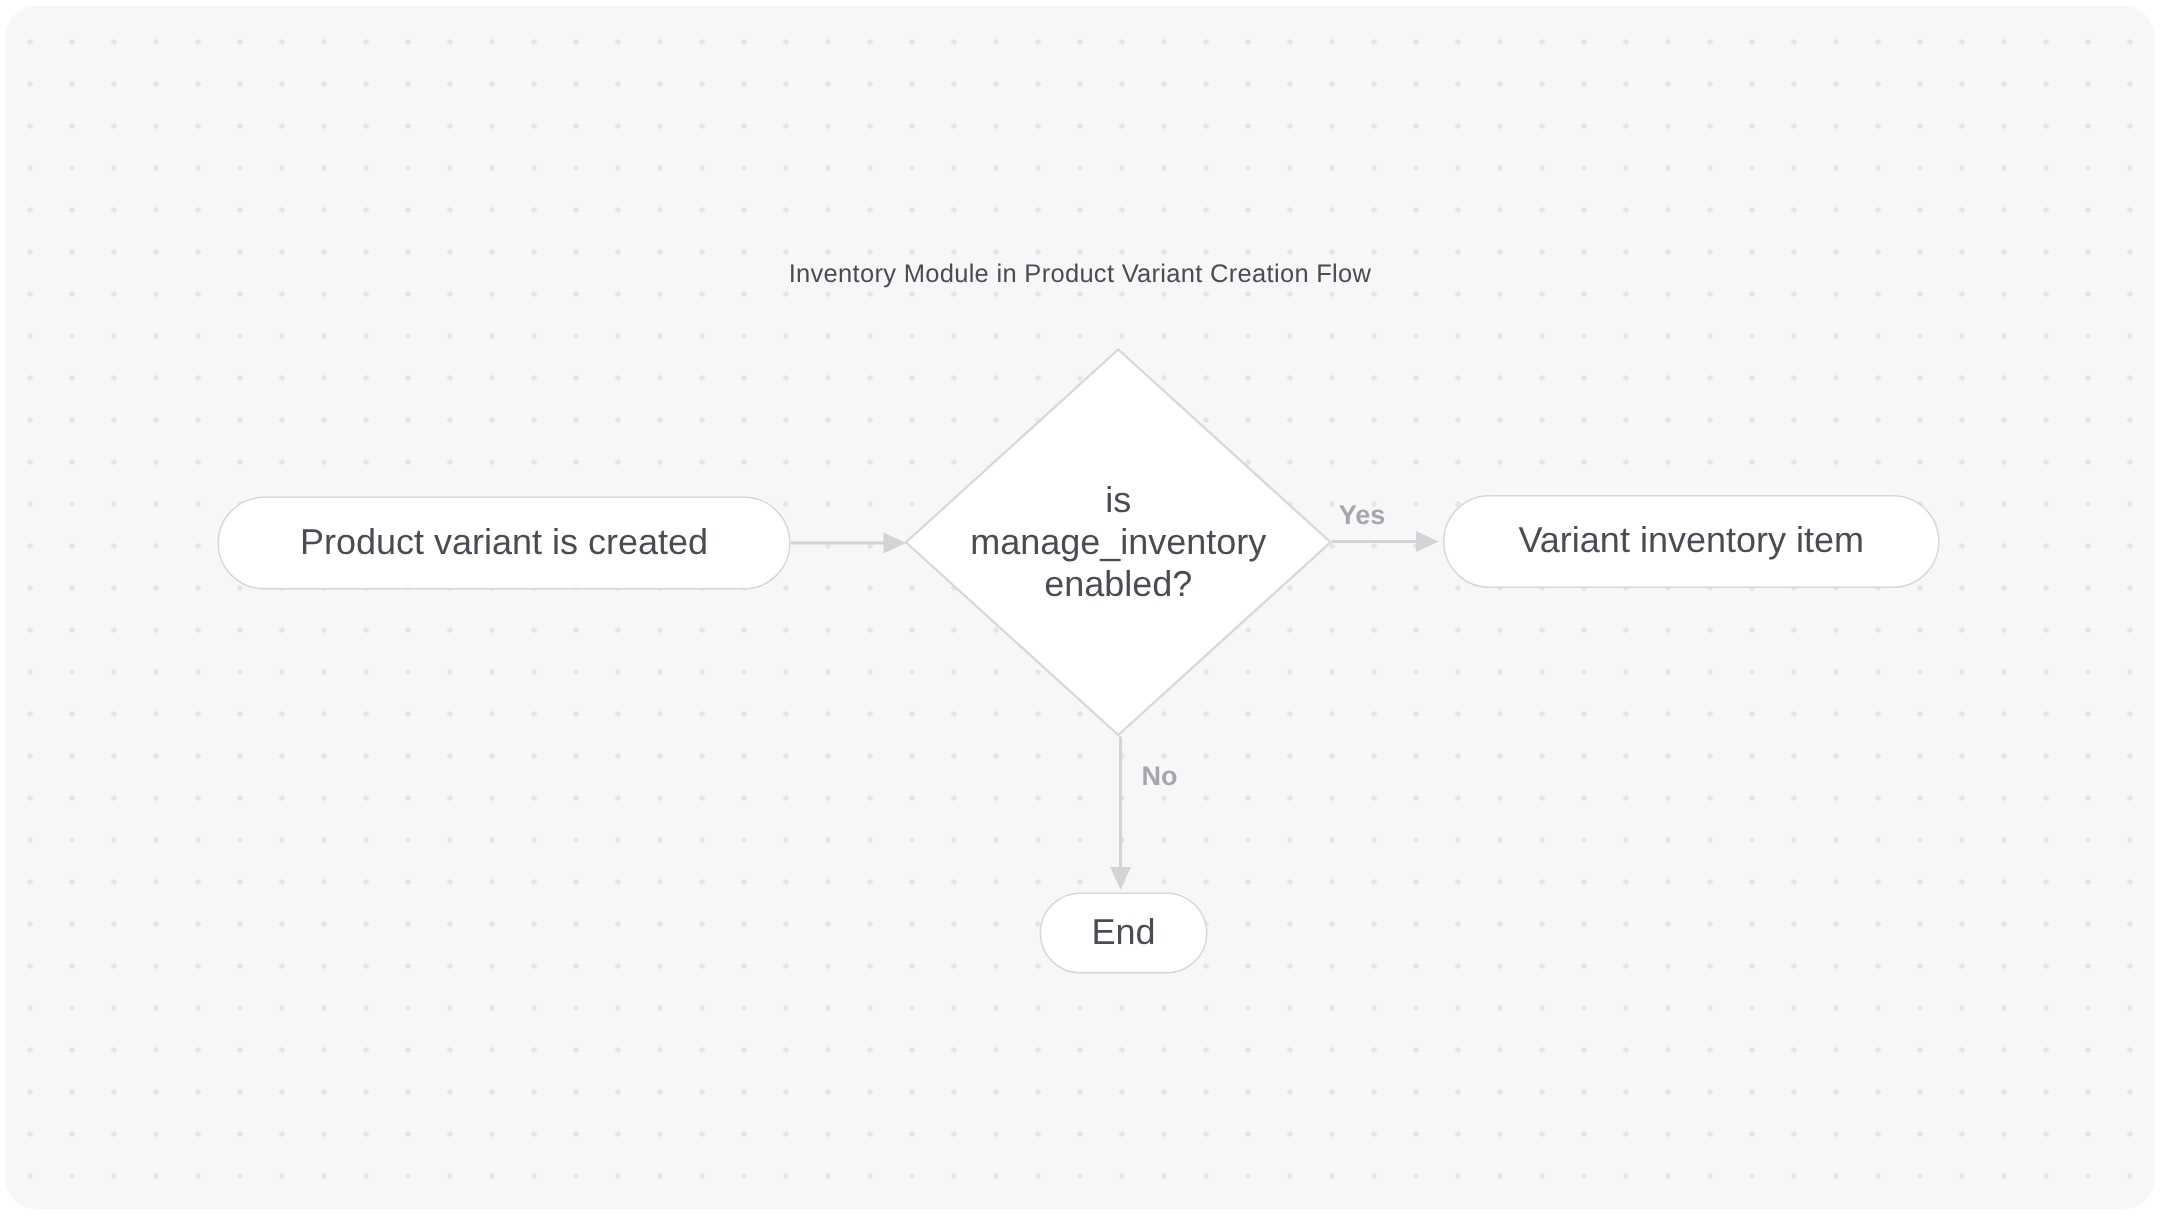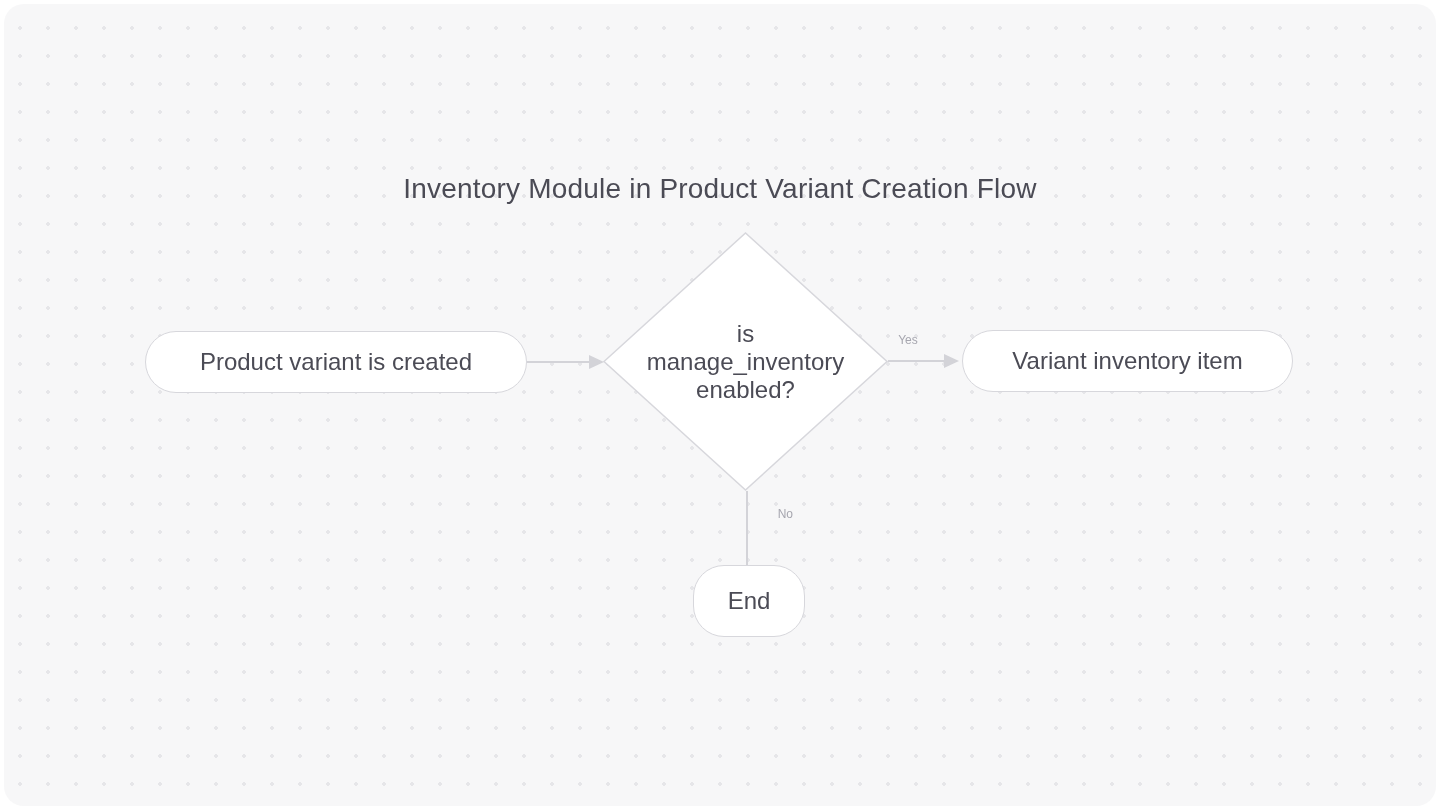--- a/index.html
+++ b/index.html
@@ -32,53 +32,54 @@
     position:absolute;left:0;top:0;width:1440px;height:810px;
   }
   svg.edges{position:absolute;left:0;top:0;}
   .edge-line{stroke:var(--edge);stroke-width:2;fill:none;}
   .edge-head{fill:var(--edge);stroke:none;}
   .diamond-shape{fill:var(--node-fill);stroke:var(--node-border);stroke-width:1.5;}
   .diagram-title{
     position:absolute;
     left:0;right:0;top:173px;
     text-align:center;
-    font-size:28px;
+    font-size:17px;
     color:var(--node-text);
     letter-spacing:0.2px;
   }
   .node{
     position:absolute;
     display:flex;align-items:center;justify-content:center;
     background:var(--node-fill);
     border:1.5px solid var(--node-border);
     color:var(--node-text);
     font-size:24px;
     text-align:left;
   }
   .node-start{left:145px;top:331px;width:382px;height:62px;border-radius:31px;}
   .node-create{left:962px;top:330px;width:331px;height:62px;border-radius:31px;}
-  .node-end{left:693px;top:565px;width:112px;height:72px;border-radius:31px;}
+  .node-end{left:693px;top:595px;width:112px;height:54px;border-radius:31px;}
   .decision-label{
     position:absolute;
     left:640px;top:301px;width:211px;height:121px;
     display:flex;align-items:center;justify-content:center;
     color:var(--node-text);
     font-size:24px;
     line-height:28px;
     text-align:center;
   }
   .edge-label{
     position:absolute;
-    font-size:12px;
+    font-size:18px;
     color:var(--edge-label-text);
     text-align:center;
+    font-weight:bold;
   }
   .edge-label-yes{left:880px;top:333px;width:56px;}
-  .edge-label-no{left:753px;top:507px;width:40px;text-align:right;}
+  .edge-label-no{left:753px;top:507px;width:40px;text-align:center;}
 </style>
 </head>
 <body>
 
 <div class="canvas"></div>
 
 <div class="layer">
 
   <div class="diagram-title">Inventory Module in Product Variant Creation Flow</div>
 

